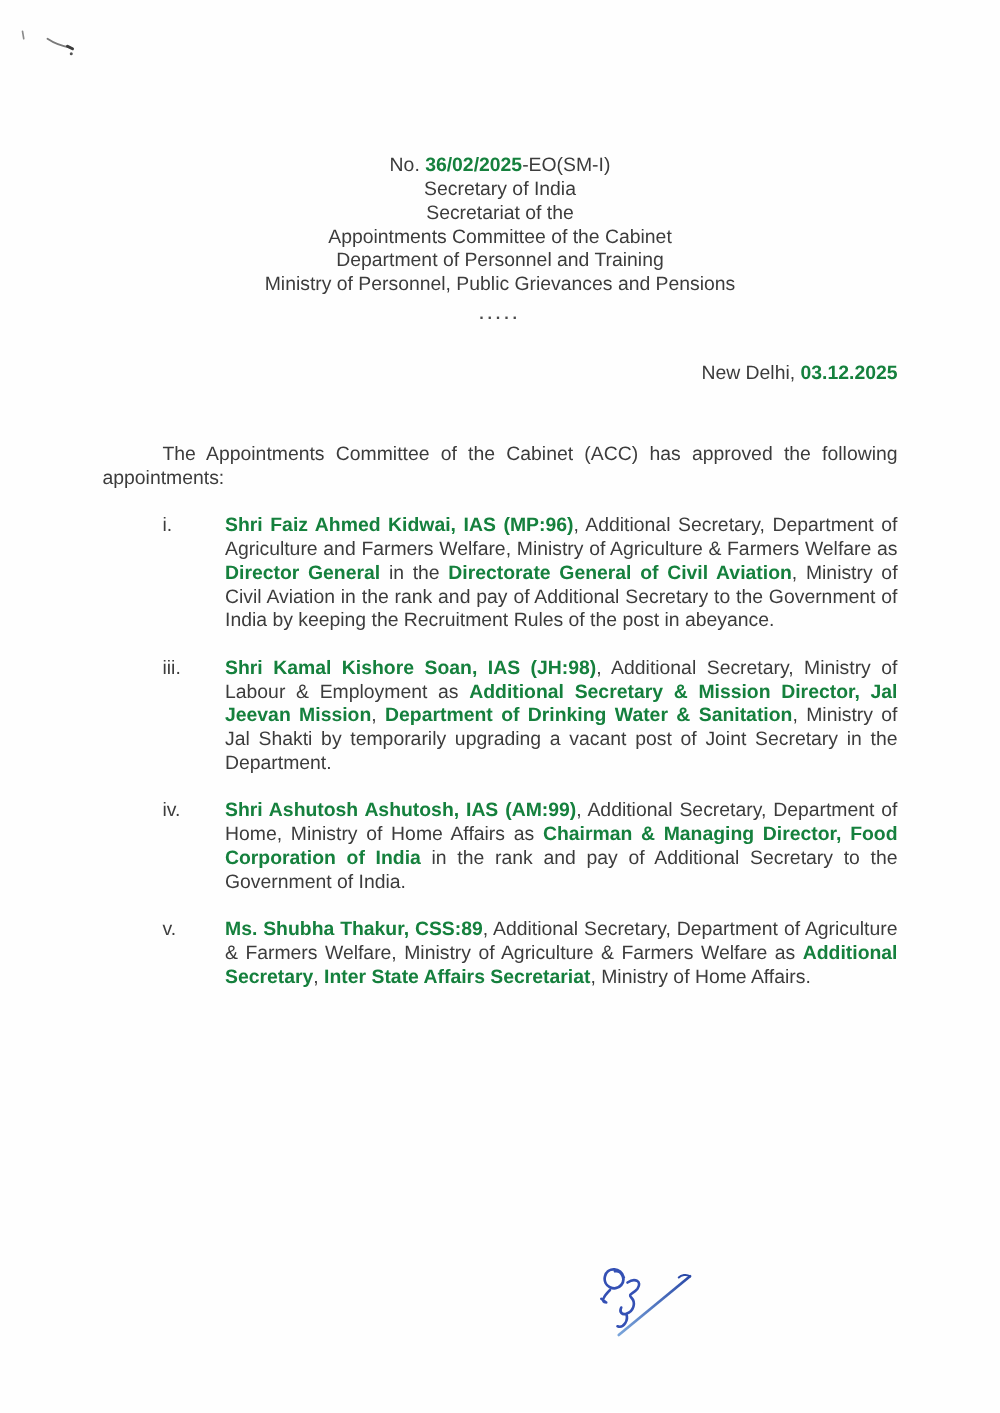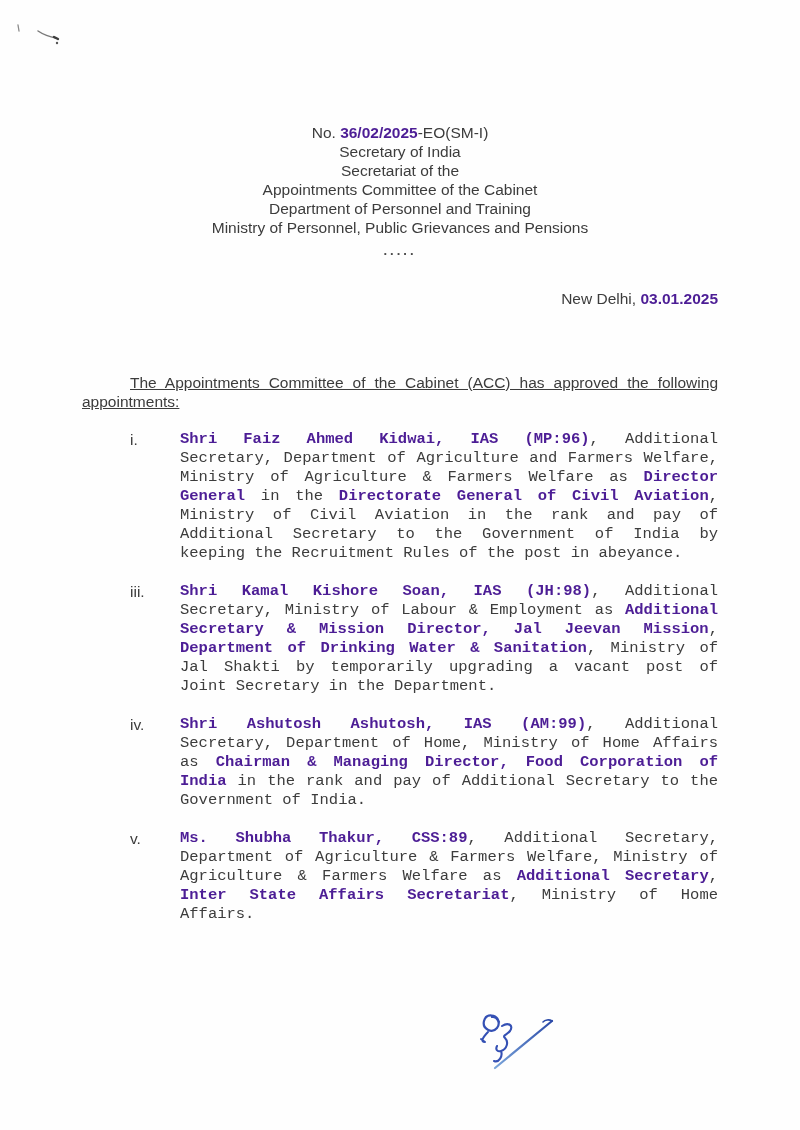--- a/index.html
+++ b/index.html
@@ -8,39 +8,39 @@
     width:800px; height:1130px; position:relative; overflow:hidden;
     font-family:"Liberation Sans", sans-serif;
     color:#3c3c3c;
   }
   .page {
     position:absolute; inset:0;
     padding:123px 82px 0 82px;
     font-size:15.5px; line-height:19px;
     background:#fefefe;
   }
-  b { font-weight:bold; color:#4c1d95; }
+  b { font-weight:bold; color:#15803d; }
 
   .letterhead { text-align:center; }
   .letterhead .line { display:block; }
 
   .dots {
     text-align:center; margin-top:7px;
     font-size:13px; letter-spacing:3px; color:#4a4a4a; font-weight:bold;
     line-height:14px;
   }
 
   .dateline { text-align:right; margin-top:31px; }
 
-  .intro { margin-top:65px; text-indent:48px; text-align:justify;text-decoration:underline; }
+  .intro { margin-top:46px; text-indent:48px; text-align:justify; }
 
   .appointments { margin-top:19px; }
   .item { display:flex; margin-bottom:19px; }
   .item-marker { flex:0 0 98px; padding-left:48px; }
-  .item-text { flex:1; text-align:justify;font-family:Liberation Mono, monospace; }
+  .item-text { flex:1; text-align:justify; }
 
   .para2 { margin-top:46px; text-align:justify; }
   .para2-num { display:inline-block; width:48px; }
 
   .signature { position:absolute; left:468px; top:1008px; }
   .pen-marks { position:absolute; left:10px; top:22px; }
 </style>
 </head>
 <body>
 
@@ -59,21 +59,21 @@
     <span class="line"><span>No. </span><b>36/02/2025</b><span>-EO(SM-I)</span></span>
     <span class="line">Secretary of India</span>
     <span class="line">Secretariat of the</span>
     <span class="line">Appointments Committee of the Cabinet</span>
     <span class="line">Department of Personnel and Training</span>
     <span class="line">Ministry of Personnel, Public Grievances and Pensions</span>
   </div>
 
   <div class="dots">.....</div>
 
-  <div class="dateline"><span>New Delhi, </span><b>03.01.2025</b></div>
+  <div class="dateline"><span>New Delhi, </span><b>03.12.2025</b></div>
 
   <p class="intro">The Appointments Committee of the Cabinet (ACC) has approved the following appointments:</p>
 
   <div class="appointments">
     <div class="item">
       <div class="item-marker">i.</div>
       <div class="item-text"><b>Shri Faiz Ahmed Kidwai, IAS (MP:96)</b><span>, Additional Secretary, Department of Agriculture and Farmers Welfare, Ministry of Agriculture &amp; Farmers Welfare as </span><b>Director General</b><span> in the </span><b>Directorate General of Civil Aviation</b><span>, Ministry of Civil Aviation in the rank and pay of Additional Secretary to the Government of India by keeping the Recruitment Rules of the post in abeyance.</span></div>
     </div>
     <div class="item">
       <div class="item-marker">iii.</div>

